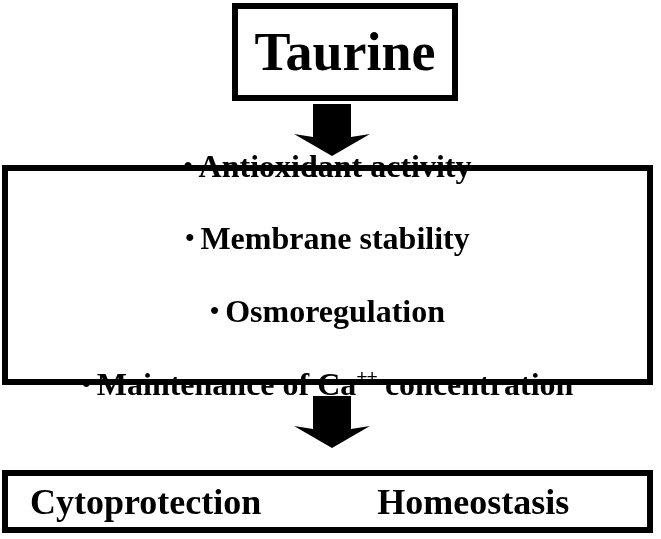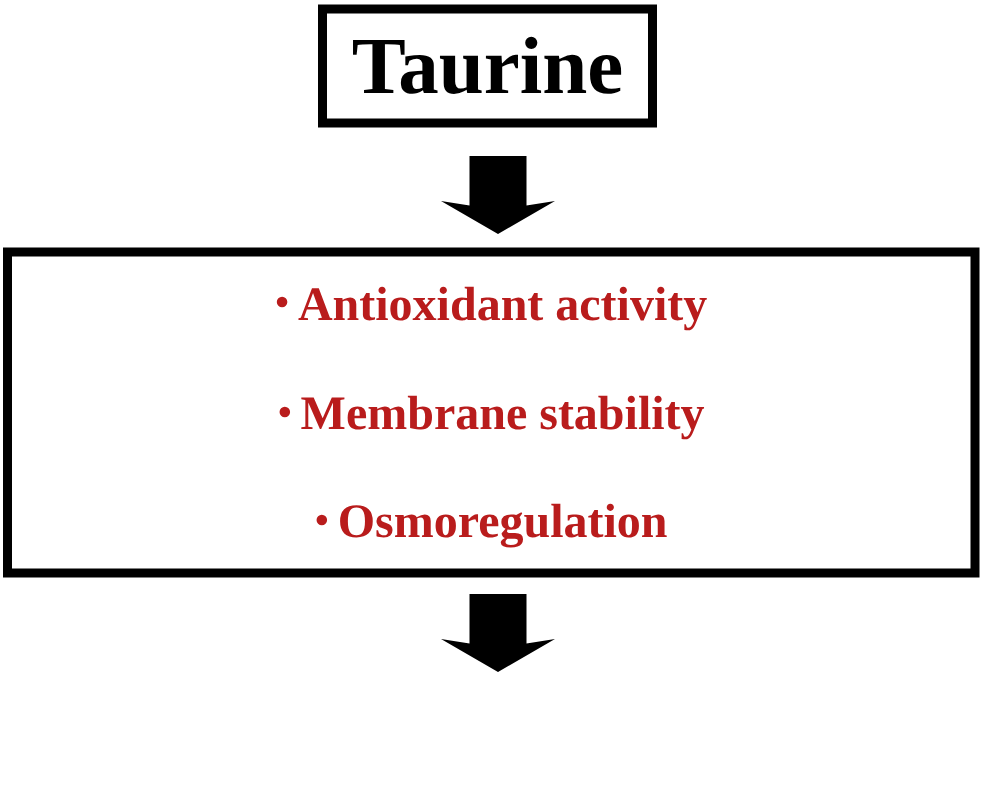--- a/index.html
+++ b/index.html
@@ -23,24 +23,24 @@
     position: absolute;
     box-sizing: border-box;
     background: #ffffff;
     border: 6px solid #000000;
     display: flex;
     align-items: center;
     justify-content: center;
   }
 
   .box-title {
-    left: 212px;
+    left: 232px;
     top: 3px;
     width: 226px;
-    height: 82px;
+    height: 98px;
   }
   .box-title .title-text {
     font-size: 54px;
     font-weight: bold;
     line-height: 1;
     color: #000000;
     letter-spacing: 0px;
     white-space: nowrap;
   }
 
@@ -49,21 +49,21 @@
     top: 165px;
     width: 651px;
     height: 220px;
     flex-direction: column;
     justify-content: center;
     align-items: center;
   }
   .bullet-line {
     font-size: 32px;
     font-weight: bold;
-    color: #b91c1c;
+    color: #000000;
     line-height: 1.02;
     white-space: nowrap;
     text-align: center;
     margin: 20px 0;
   }
   .bullet-line .dot {
     font-size: 26px;
     vertical-align: 3px;
     padding-right: 6px;
   }
@@ -122,22 +122,30 @@
   <div class="box box-functions">
     <div class="bullet-line">
       <span class="dot">•</span><span>Antioxidant activity</span>
     </div>
     <div class="bullet-line">
       <span class="dot">•</span><span>Membrane stability</span>
     </div>
     <div class="bullet-line">
       <span class="dot">•</span><span>Osmoregulation</span>
     </div>
+    <div class="bullet-line">
+      <span class="dot">•</span><span>Maintenance of Ca</span><sup>++</sup><span> concentration</span>
+    </div>
   </div>
 
   <div class="arrow arrow-2">
     <svg viewBox="0 0 76 52" xmlns="http://www.w3.org/2000/svg" aria-hidden="true">
       <path d="M19 0 L57 0 L57 33 L76 30 L38 52 L0 30 L19 33 Z" fill="#000000"></path>
     </svg>
   </div>
 
+  <div class="box box-outcomes">
+    <span class="outcome-text">Cytoprotection</span>
+    <span class="outcome-gap"></span>
+    <span class="outcome-text">Homeostasis</span>
+  </div>
 
 </div>
 
 </body></html>

